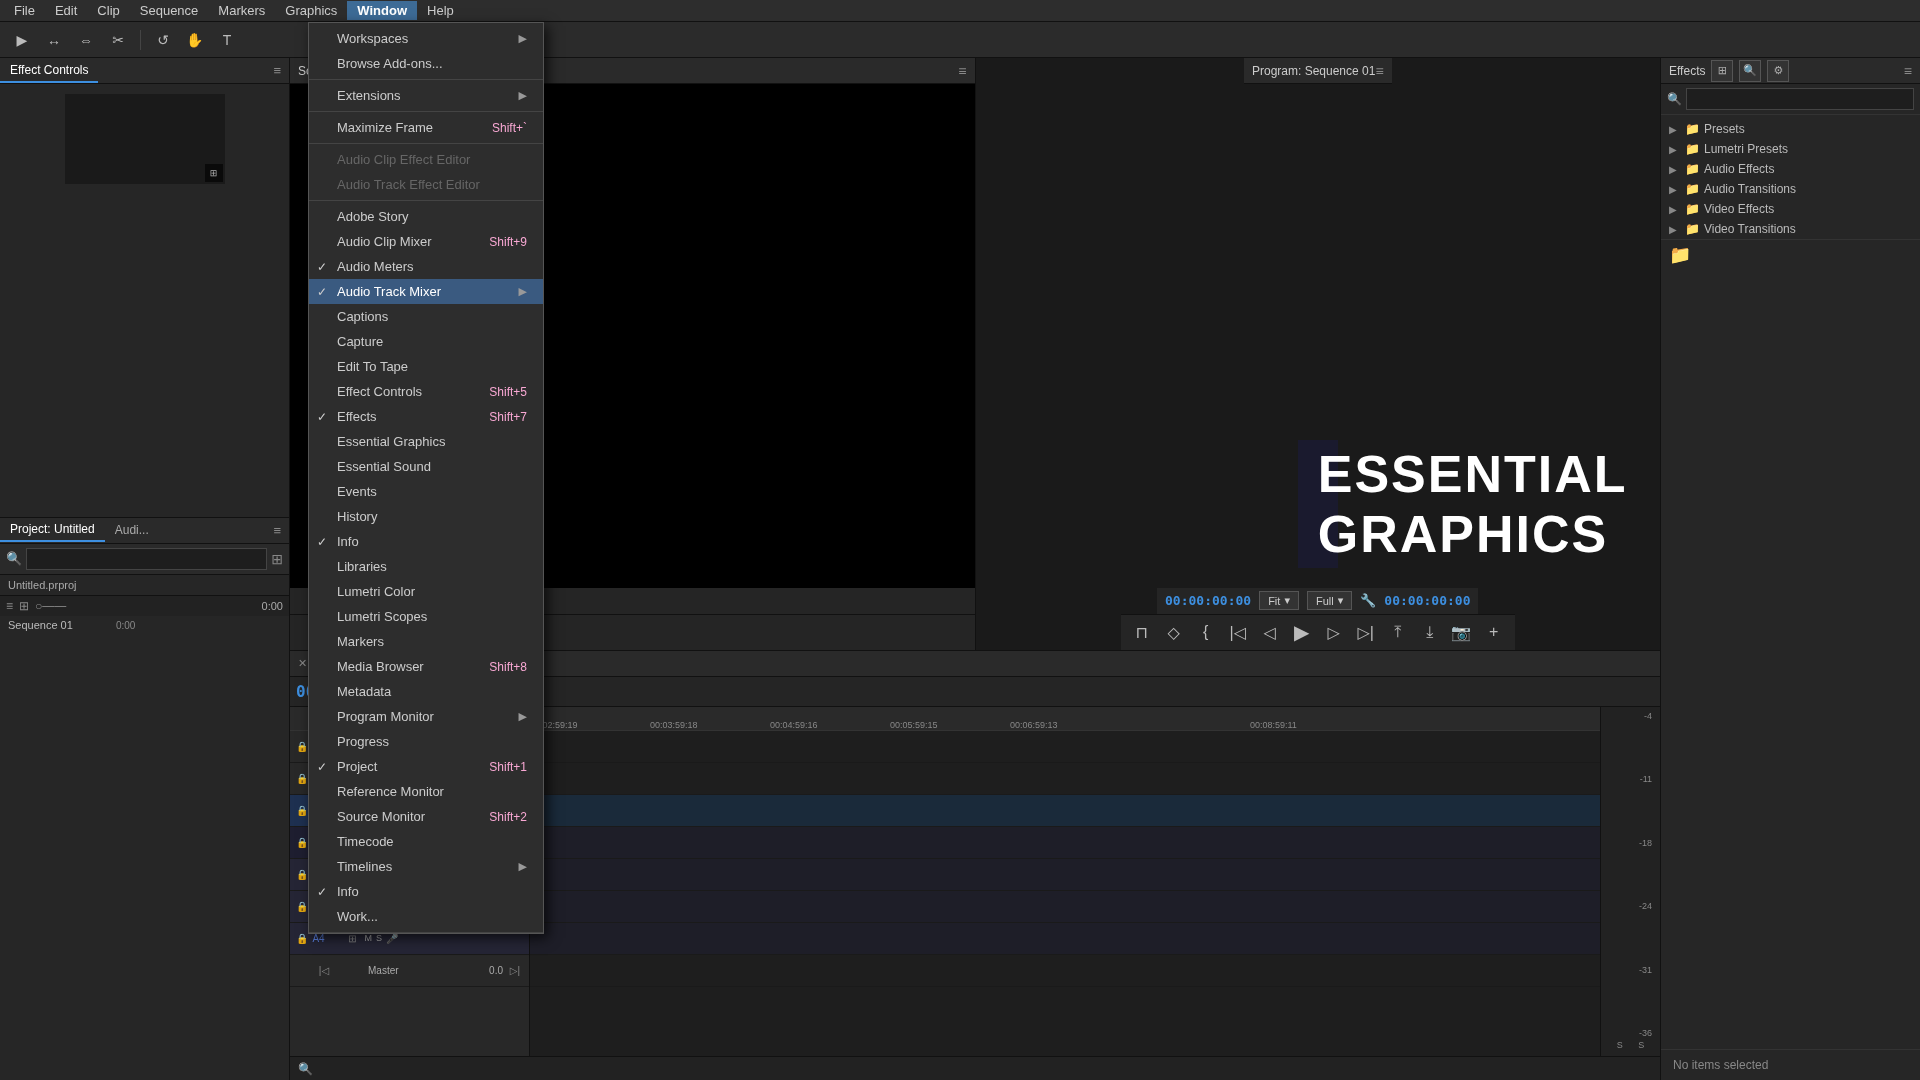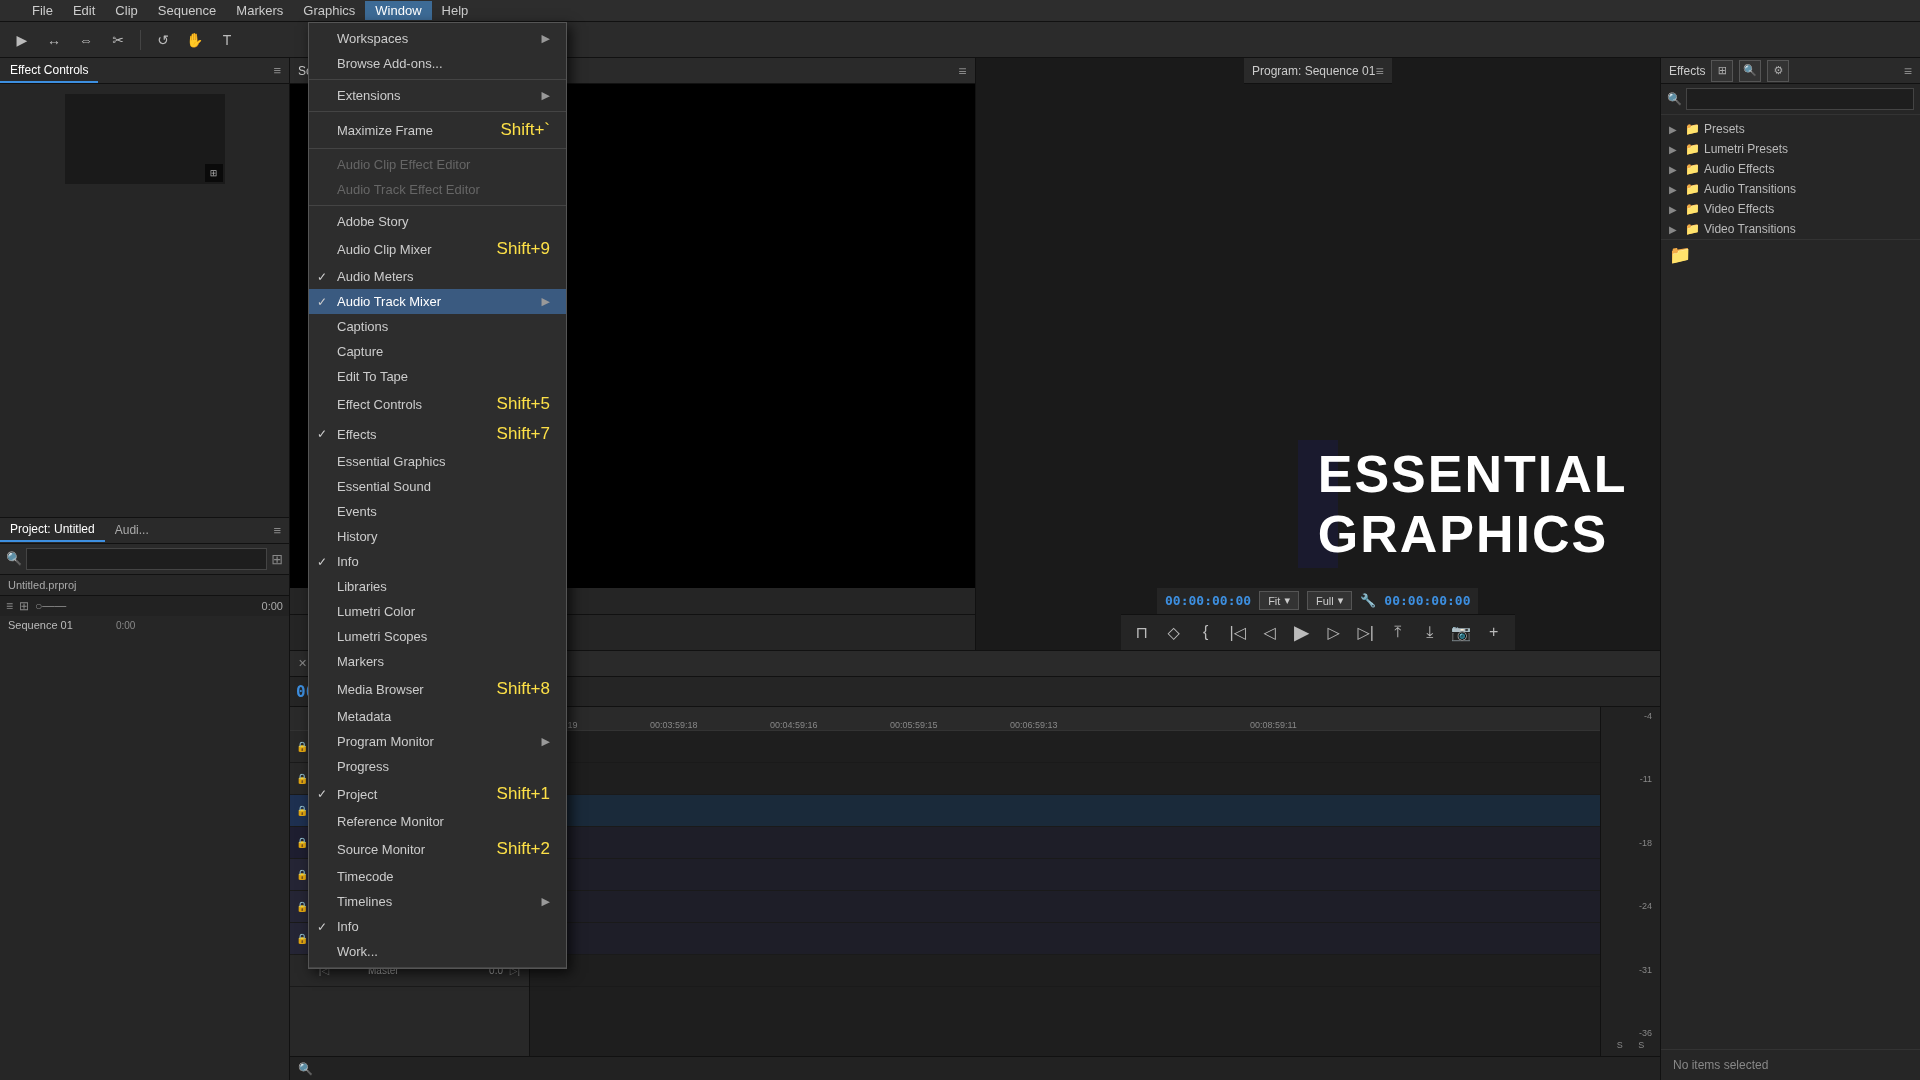--- a/index.html
+++ b/index.html
@@ -14,33 +14,34 @@
       position: relative;
     }
 
     
     #menu-bar {
       width: 100%;
       height: 22px;
       background: #2d2d2d;
       display: flex;
       align-items: center;
-      padding: 0 22px;
+      padding: 0 4px;
       border-bottom: 1px solid #111;
       position: relative;
       z-index: 100;
     }
     .menu-item {
       padding: 2px 10px;
       color: #ccc;
       cursor: pointer;
       font-size: 13px;
     }
     .menu-item:hover, .menu-item.active {
       background: #4a4a4a;
+      font-weight: bold;
     }
     .menu-item.active {
       background: #3d6b96;
       color: #fff;
     }
 
     
     #toolbar {
       width: 100%;
       height: 36px;
@@ -562,21 +563,21 @@
       padding: 2px 4px;
       font-size: 9px;
       color: #888;
     }
 
     
     #window-menu {
       position: absolute;
       top: 22px;
       left: 308px;
-      width: 259px;
+      width: 236px;
       background: #2d2d2d;
       border: 1px solid #555;
       z-index: 9999;
       box-shadow: 4px 4px 12px rgba(0,0,0,0.7);
     }
     .menu-section {
       border-bottom: 1px solid #444;
       padding: 3px 0;
     }
     .menu-row {
@@ -597,22 +598,22 @@
       cursor: default;
     }
     .menu-check {
       position: absolute;
       left: 8px;
       color: #ccc;
       font-size: 12px;
     }
     .menu-shortcut {
       margin-left: auto;
-      color: #fde047;
-      font-size: 17px;
+      color: #f9a8d4;
+      font-size: 12px;
     }
     .menu-arrow {
       margin-left: auto;
       color: #999;
       font-size: 11px;
     }
   </style>
 </head>
 <body>
 

